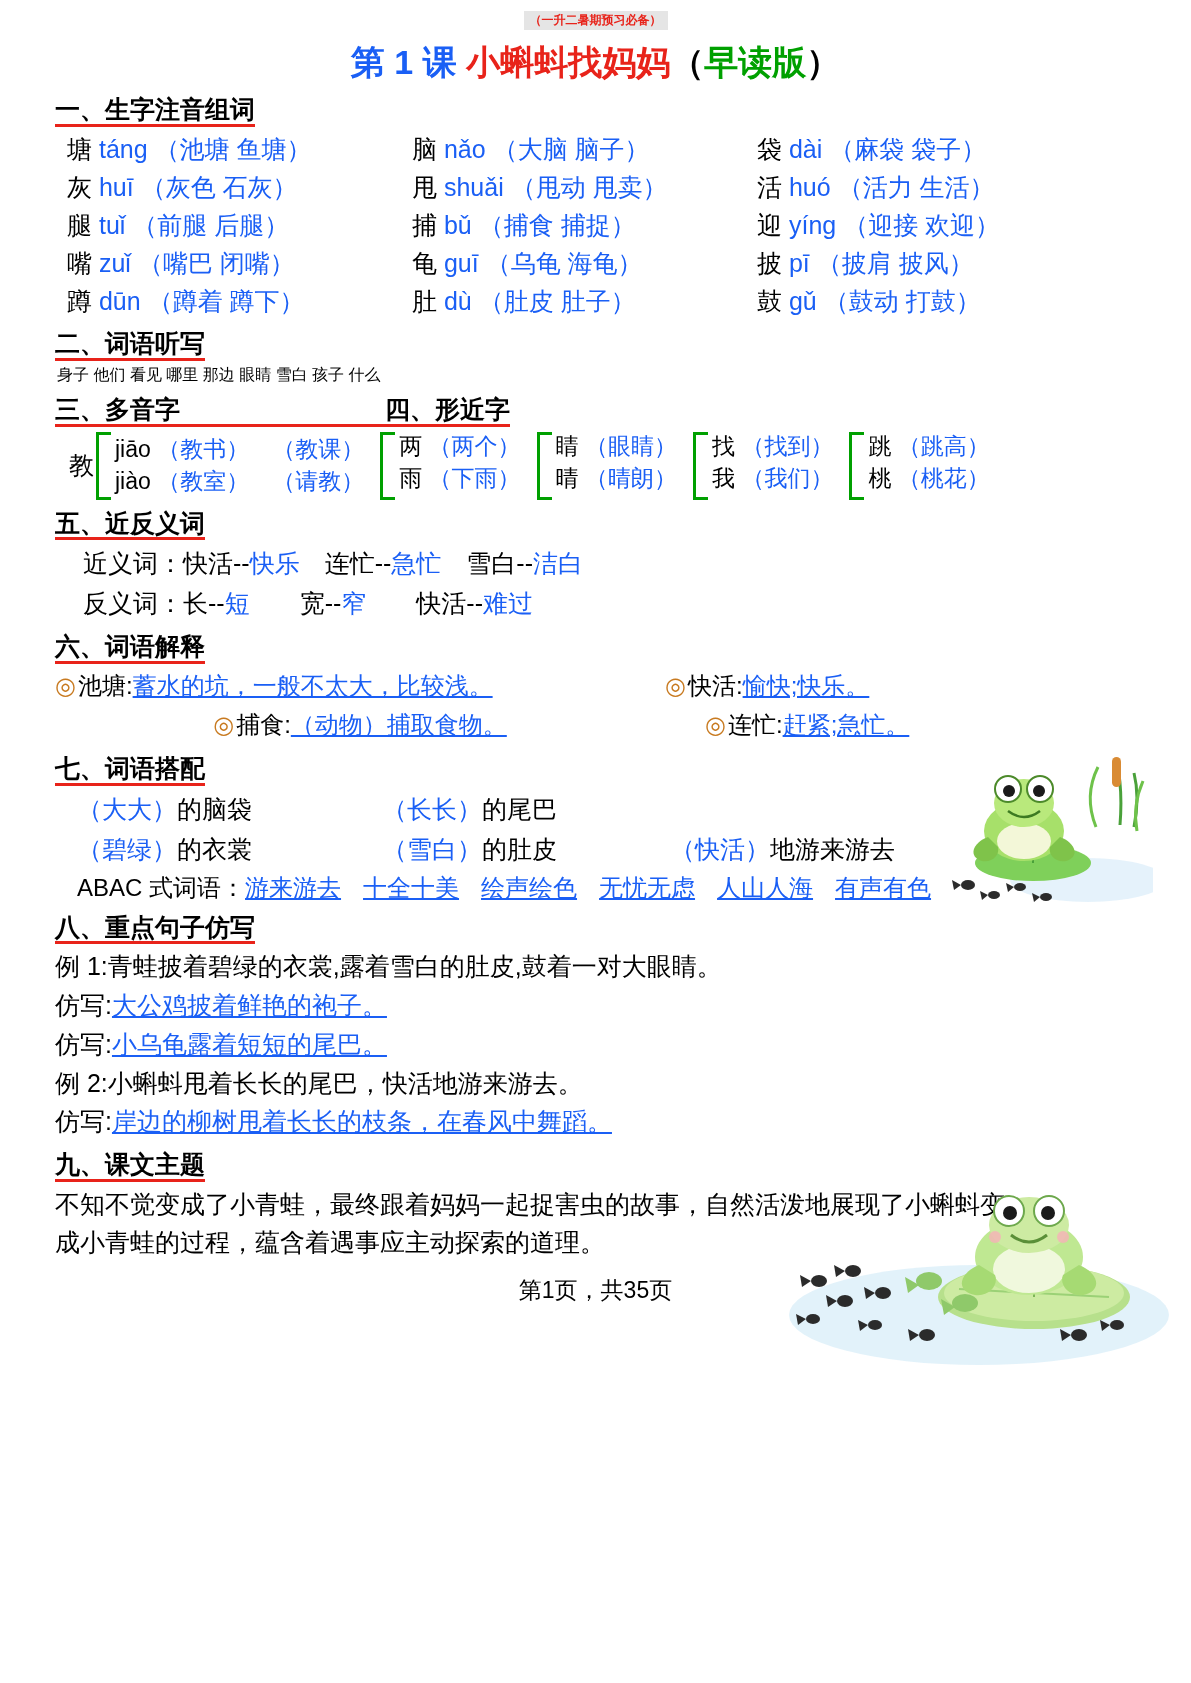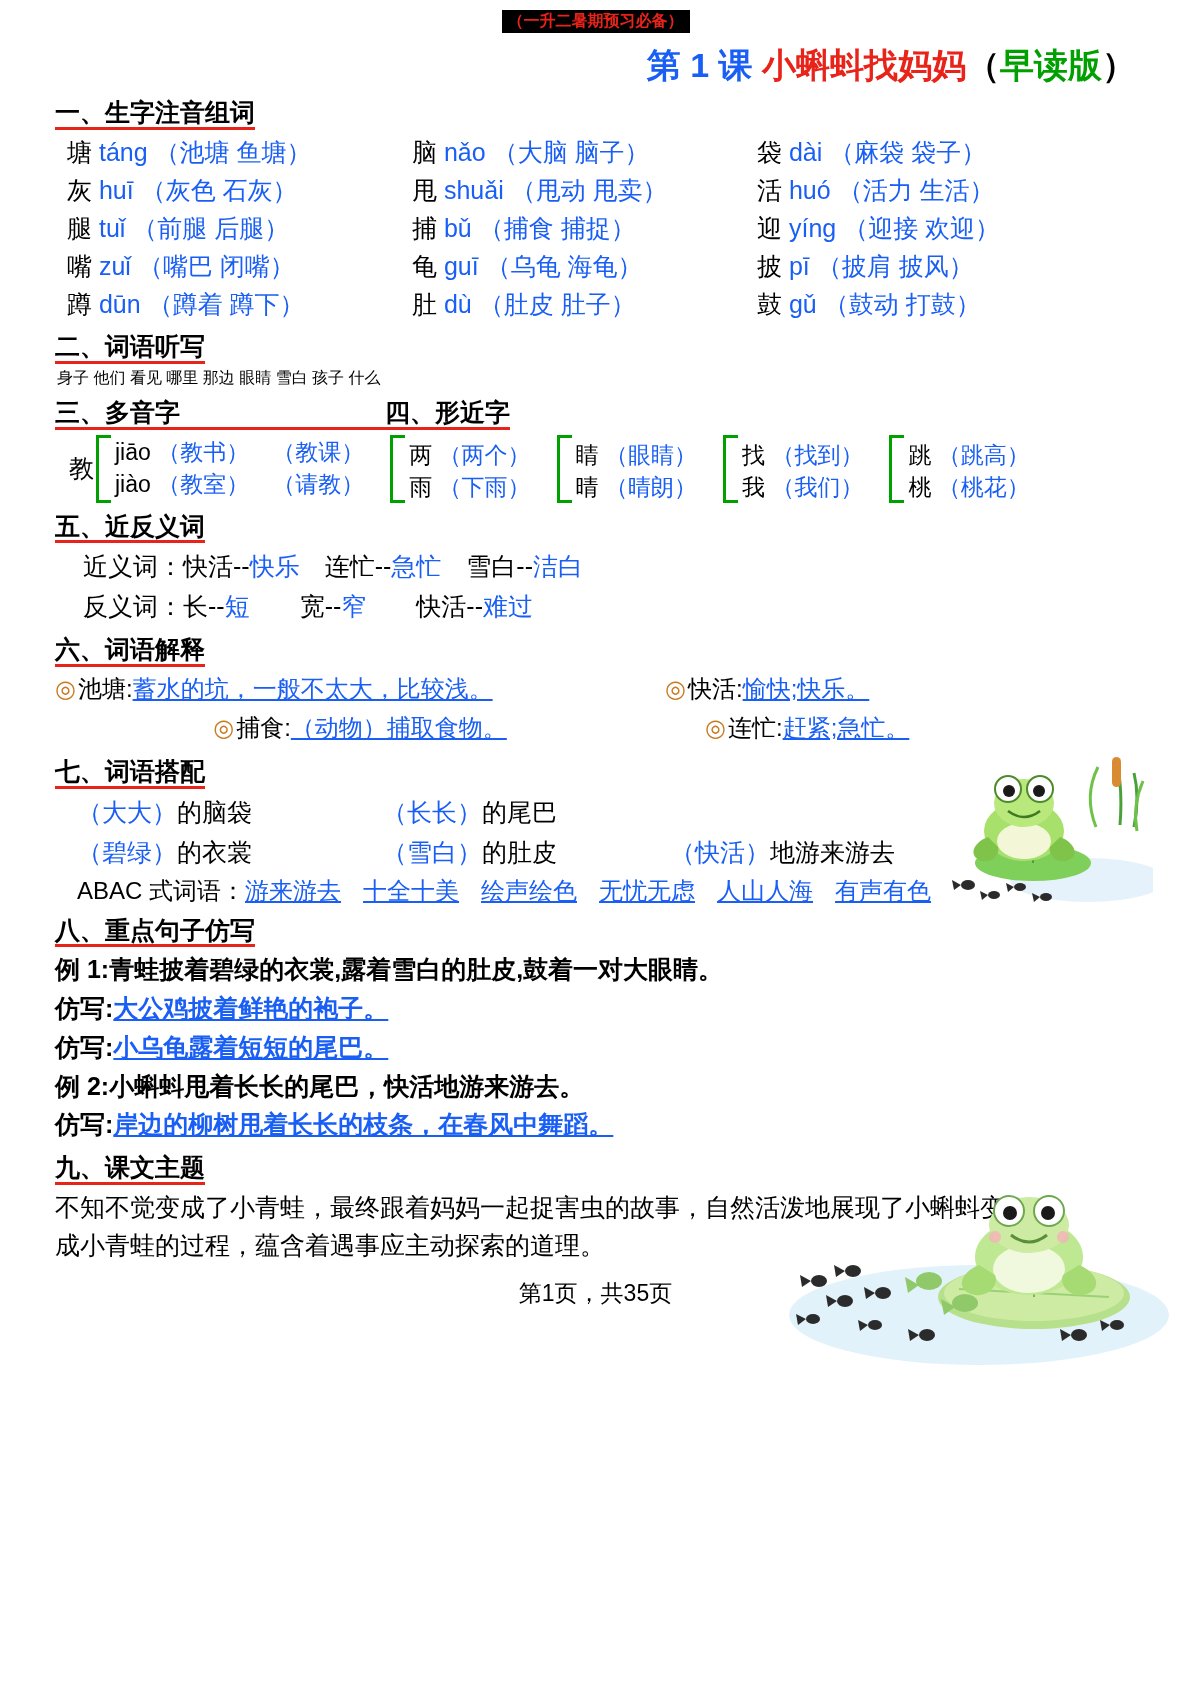--- a/index.html
+++ b/index.html
@@ -22,29 +22,29 @@
     margin-top:48px;
     white-space:nowrap;
   }
   .t-black { color:#000; }
   .t-blue  { color:#1a5ff5; }
   .t-red   { color:#e8231a; }
 
   .subtitle-wrap { text-align:center; margin-top:10px; }
   .subtitle {
     display:inline-block;
-    background:#000000;
+    background:#e5e5e5;
     color:#e8231a;
-    font-size:16px;
+    font-size:12px;
     font-weight:bold;
     padding:1px 6px;
   }
 
   .lesson-line {
-    text-align:right;
+    text-align:center;
     margin-top:10px;
     font-size:34px;
     font-weight:bold;
     white-space:nowrap;
   }
   .lesson-blue { color:#1a5ff5; }
   .lesson-red  { color:#e8231a; }
   .lesson-green{ color:#00a000; font-weight:bold; }
   .lesson-black{ color:#000; }
 
@@ -86,41 +86,41 @@
   .brace {
     display:inline-block;
     width:12px; height:62px;
     border:3px solid #00a000;
     border-right:none;
     margin-right:4px;
   }
   .rows { display:flex; flex-direction:column; justify-content:space-between; height:62px; }
   .rows div { white-space:nowrap; line-height:1.28; }
 
-  .xjz-group { display:flex; align-items:flex-end; margin-left:26px; }
+  .xjz-group { display:flex; align-items:flex-start; margin-left:16px; }
 
   
   .jfy { font-size:25px; padding-left:28px; line-height:1.6; }
 
   
   .cyjs { font-size:24px; line-height:1.62; }
   .cyjs .row { display:flex; }
   .circ { color:#c87a20; margin-right:2px; }
   .ul-blue { color:#1a5ff5; text-decoration:underline; }
 
   
   .cydp { font-size:25px; line-height:1.62; padding-left:22px; }
   .cydp .row { display:flex; }
   .cydp .c1 { width:305px; }
   .cydp .c2 { width:288px; }
   .abac { font-size:24px; padding-left:22px; margin-top:2px; }
   .abac .w { color:#1a5ff5; text-decoration:underline; margin-right:22px; }
 
   
-  .fangxie { font-size:25px; line-height:1.55;font-weight:bold; }
+  .fangxie { font-size:25px; line-height:1.55; }
   .fangxie .ans { color:#1a5ff5; text-decoration:underline; }
 
   
   .theme { font-size:25px; line-height:1.52; text-indent:0; }
   .theme p { margin:0; }
   .theme .first { text-indent:48px; }
 
   .footer { text-align:center; font-size:23px; margin-top:14px; }
 
   

